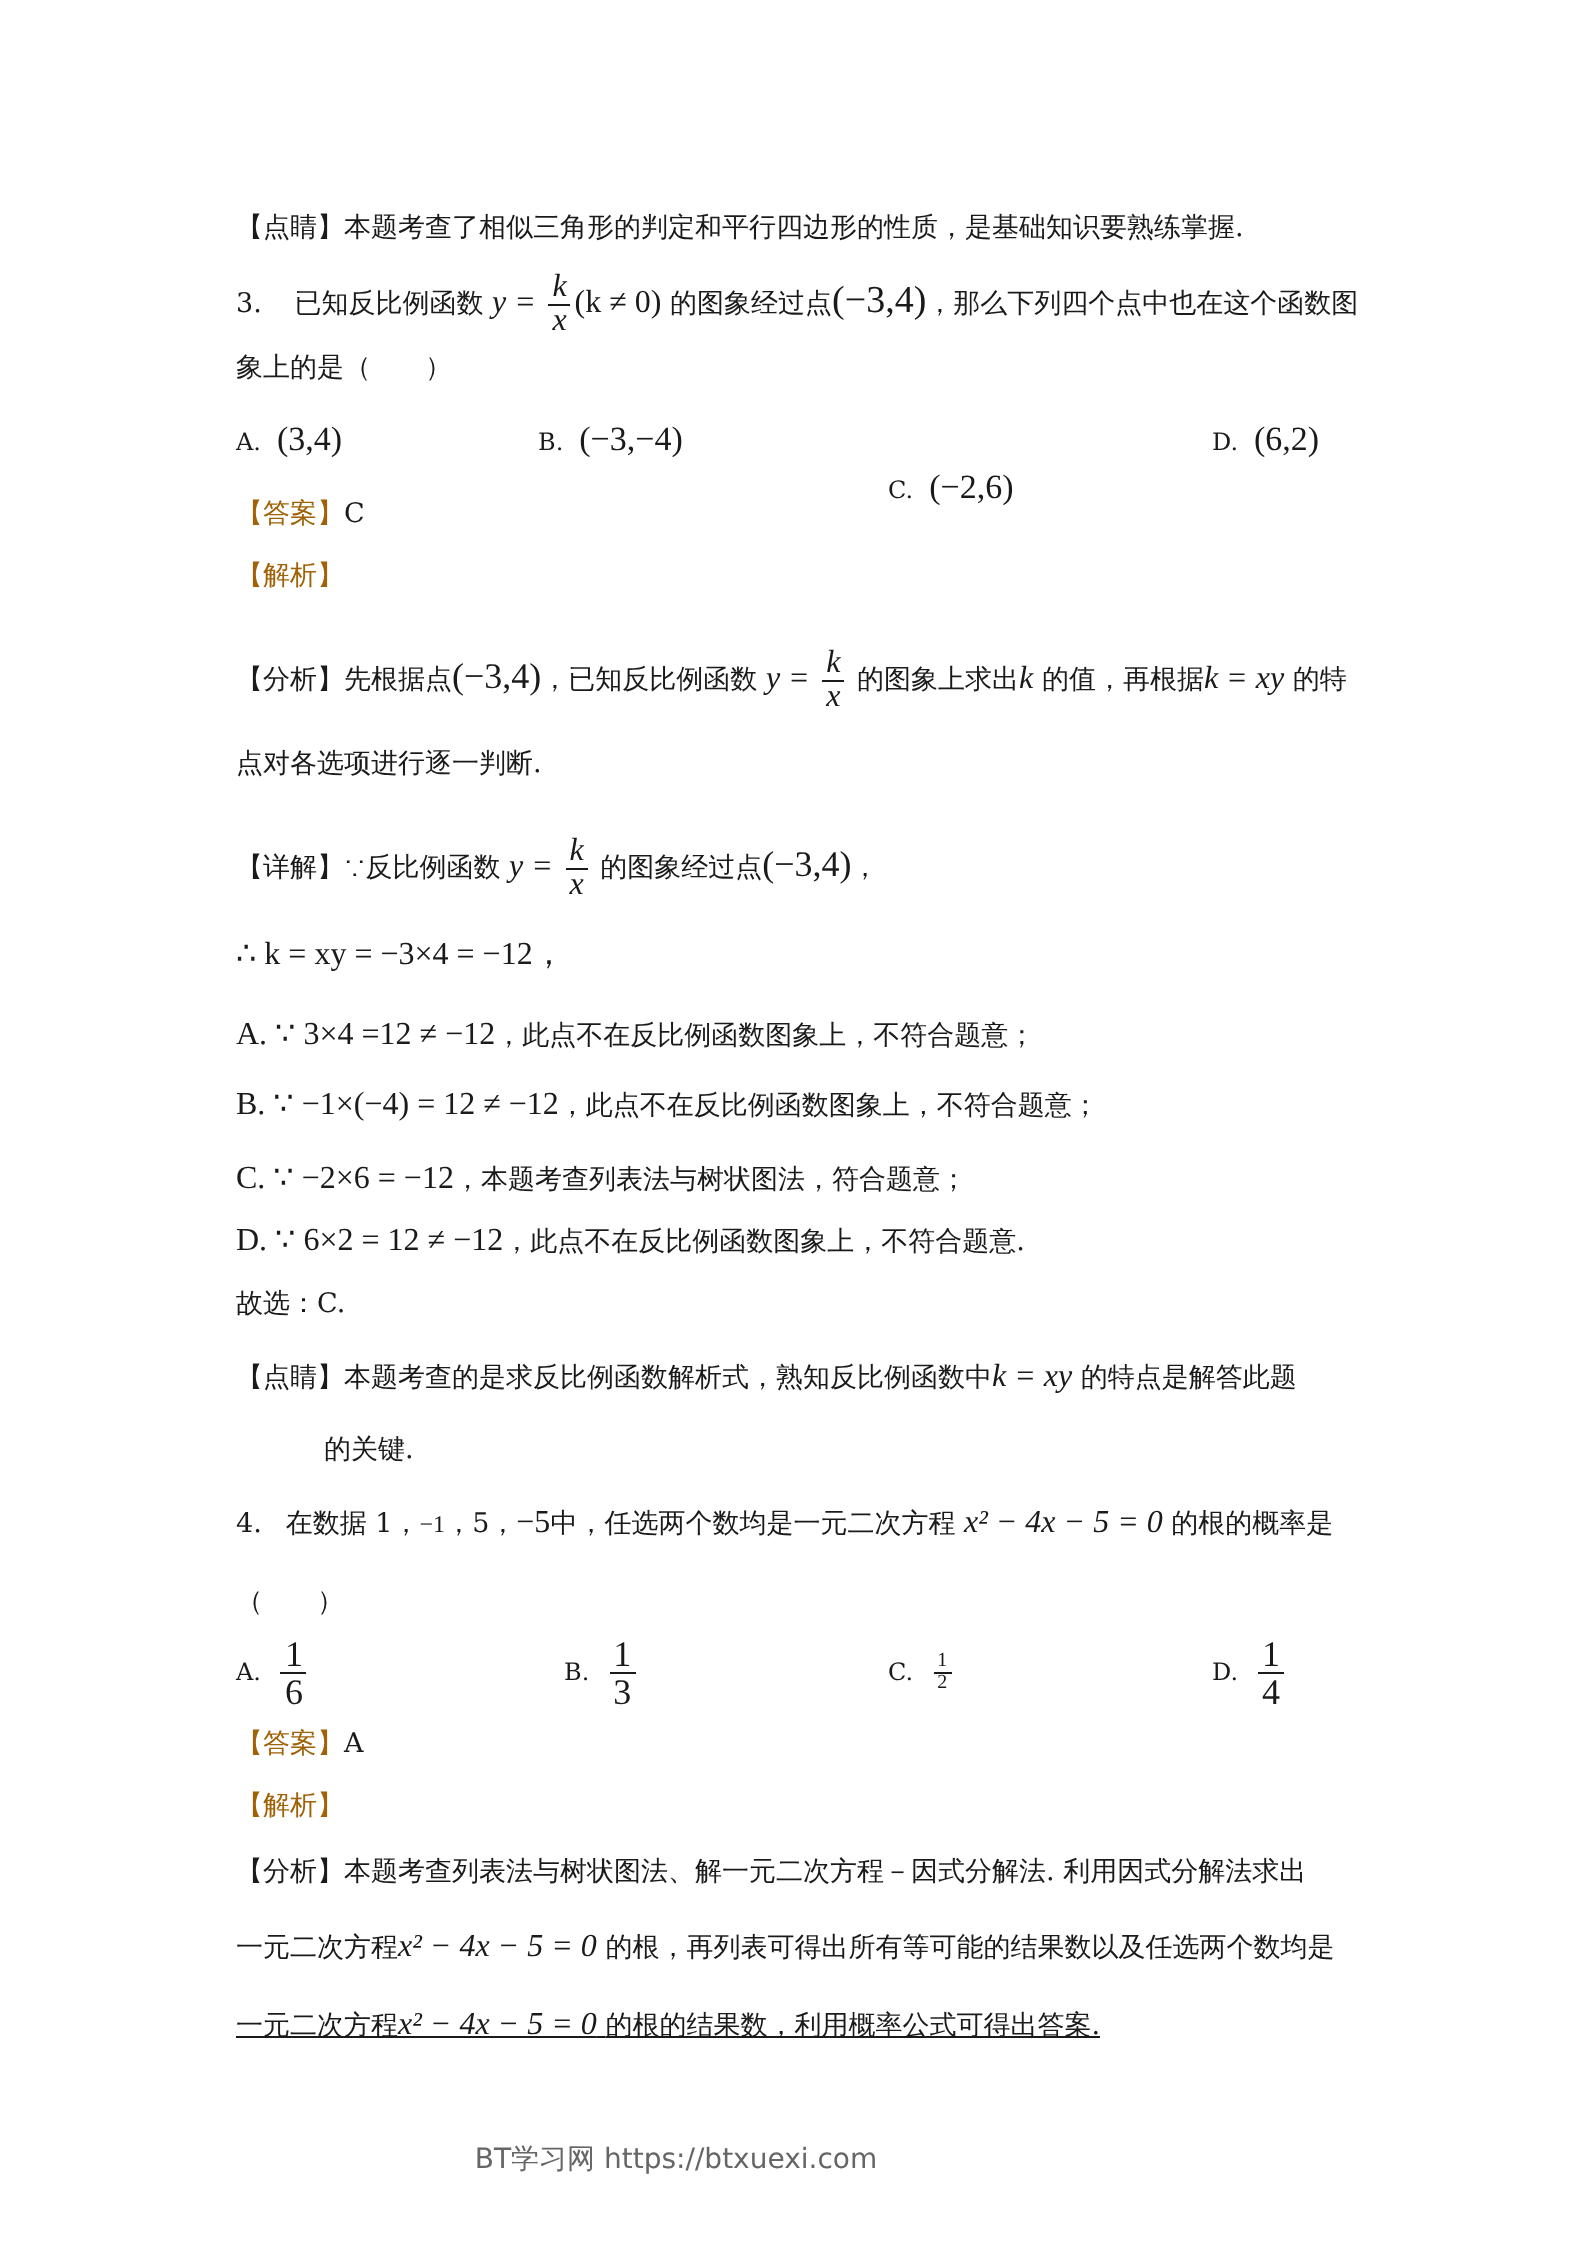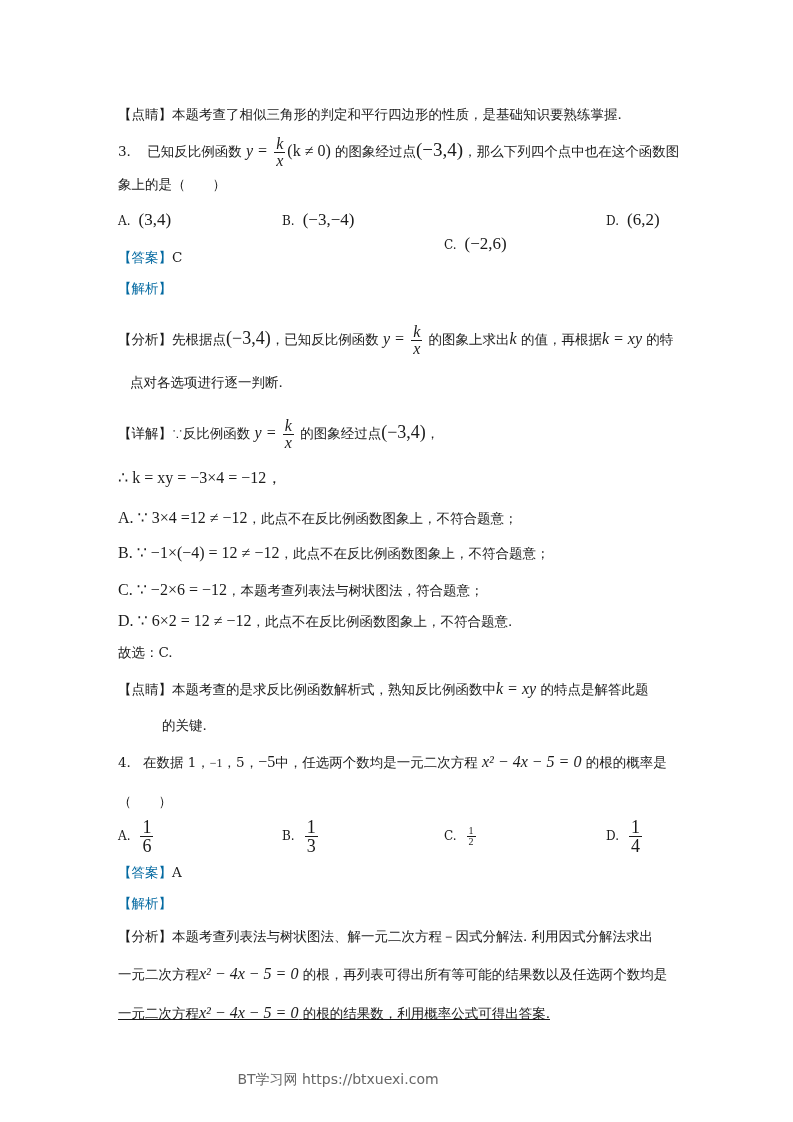--- a/index.html
+++ b/index.html
@@ -1,20 +1,20 @@
 <!DOCTYPE html>
 <html><head>
 <meta charset="utf-8">
 <style>
   html, body { margin:0; padding:0; background:#ffffff; }
   body { width:793px; height:1122px; position:relative; overflow:hidden;
          font-family:"DejaVu Serif","Liberation Serif",serif; color:#1a1a1a; font-size:13.5px; }
   .line { position:absolute; left:118px; white-space:nowrap; line-height:20px; }
   .lbl { color:#1a1a1a; }
-  .blue { color:#0369a1; }
+  .blue { color:#a16207; }
   .math { font-family:"Liberation Serif","DejaVu Serif",serif; font-size:16px; }
   .it { font-style:italic; }
   .frac { display:inline-flex; flex-direction:column; align-items:center; vertical-align:middle; margin:0 2px; line-height:1; }
   .frac .num { padding:0 2px; border-bottom:1px solid #1a1a1a; }
   .frac .den { padding:0 2px; }
   .frac.small { font-size:10px; }
   .frac.big { font-size:18px; }
   .opt { position:absolute; white-space:nowrap; }
   .optlbl { font-size:12px; margin-right:8px; }
   .footer { position:absolute; left:0; width:676px; top:1071px; text-align:center;
@@ -34,42 +34,42 @@
   <span class="frac math it">
       <span class="num">k</span>
       <span class="den">x</span>
     </span><span class="math">(k ≠ 0)</span>
   <span>的图象经过点</span><span class="math" style="font-size:19px;">(−3,4)</span><span>，那么下列四个点中也在这个函数图</span>
 </div>
 <div class="line" style="top:174px;">象上的是（　　）</div>
 
 <div>
   <div class="opt" style="left:118px; top:210px;"><span class="optlbl">A.</span><span class="math" style="font-size:17px;">(3,4)</span></div>
-  <div class="opt" style="left:282px; top:210px;"><span class="optlbl">B.</span><span class="math" style="font-size:17px;">(−3,−4)</span></div>
+  <div class="opt" style="left:269px; top:210px;"><span class="optlbl">B.</span><span class="math" style="font-size:17px;">(−3,−4)</span></div>
   <div class="opt" style="left:444px; top:210px;margin-top:24px;"><span class="optlbl">C.</span><span class="math" style="font-size:17px;">(−2,6)</span></div>
   <div class="opt" style="left:606px; top:210px;"><span class="optlbl">D.</span><span class="math" style="font-size:17px;">(6,2)</span></div>
 </div>
 
 <div class="line" style="top:247px;">
   <span class="blue">【答案】</span><span>C</span>
 </div>
 <div class="line blue" style="top:278px;">【解析】</div>
 
 <div class="line" style="top:324px;">
   <span>【分析】</span><span>先根据点</span><span class="math" style="font-size:18px;">(−3,4)</span><span>，已知反比例函数</span>
   <span class="math it">y =</span>
   <span class="frac math it">
       <span class="num">k</span>
       <span class="den">x</span>
     </span>
   <span>的图象上求出</span><span class="math it">k</span>
   <span>的值，再根据</span><span class="math it">k = xy</span>
   <span>的特</span>
 </div>
-<div class="line" style="top:372px;margin-left:12px;">点对各选项进行逐一判断.</div>
+<div class="line" style="top:372px;">点对各选项进行逐一判断.</div>
 
 <div class="line" style="top:418px;">
   <span>【详解】</span><span>∵反比例函数</span>
   <span class="math it">y =</span>
   <span class="frac math it">
       <span class="num">k</span>
       <span class="den">x</span>
     </span>
   <span>的图象经过点</span><span class="math" style="font-size:18px;">(−3,4)</span><span>，</span>
 </div>

